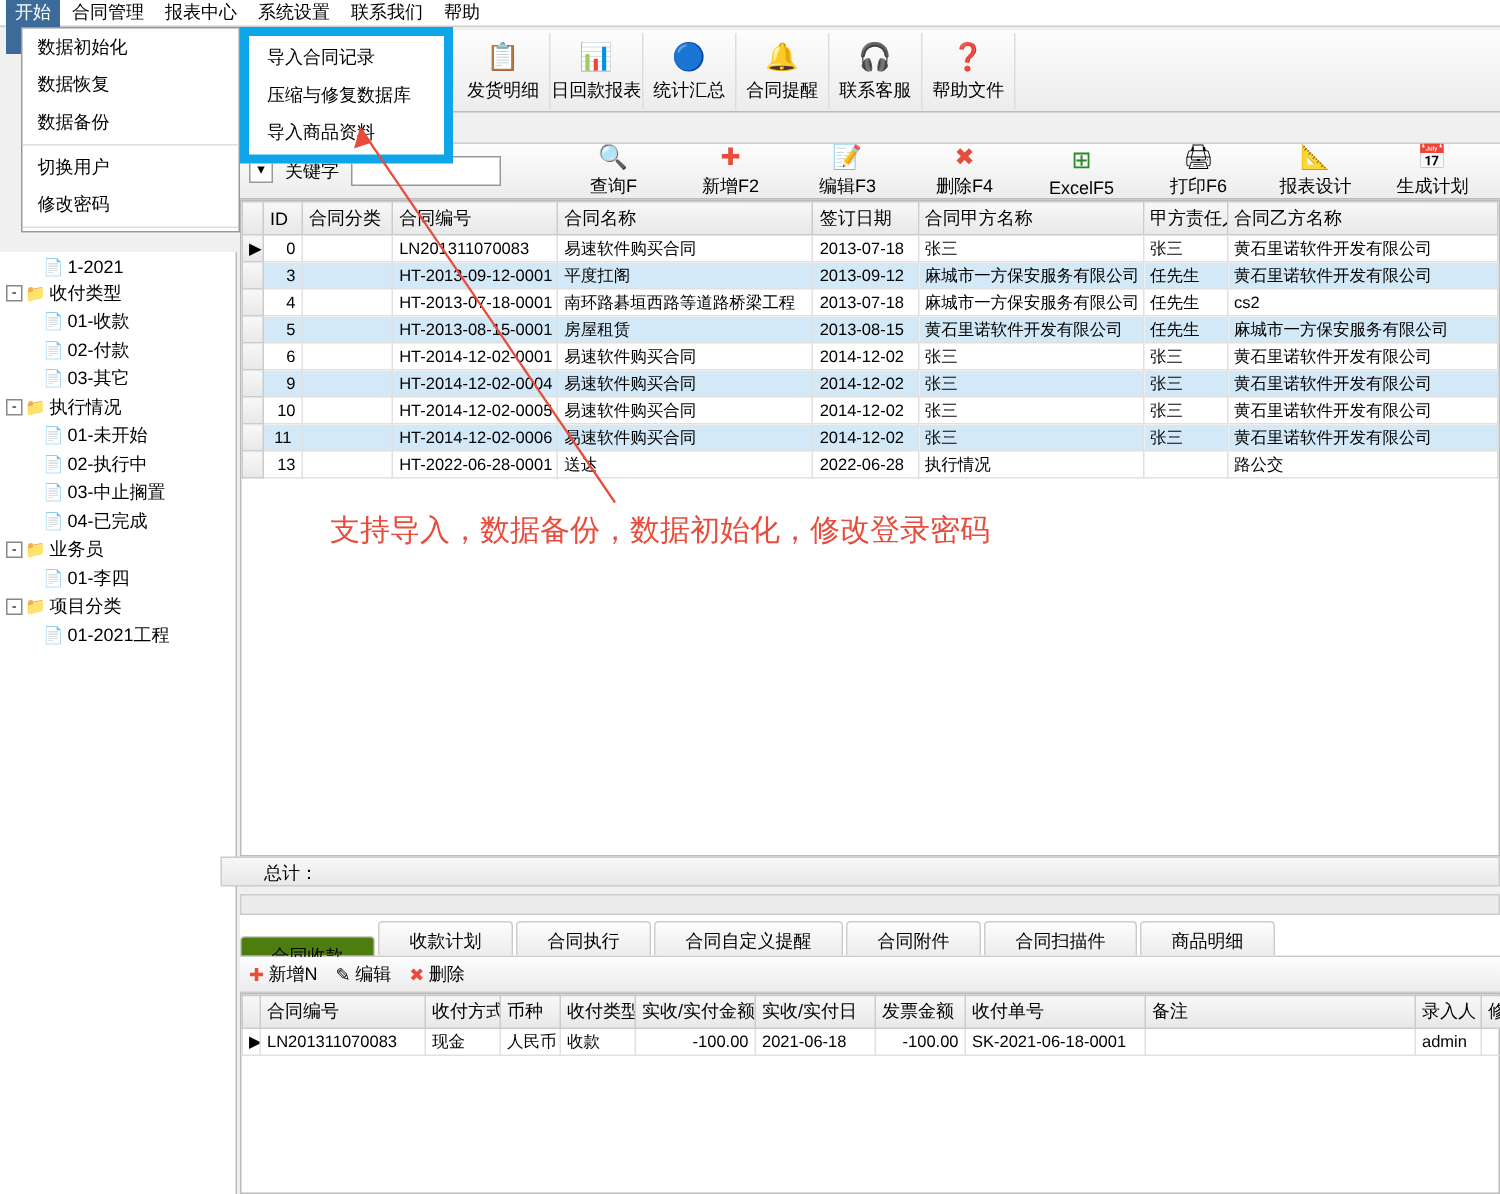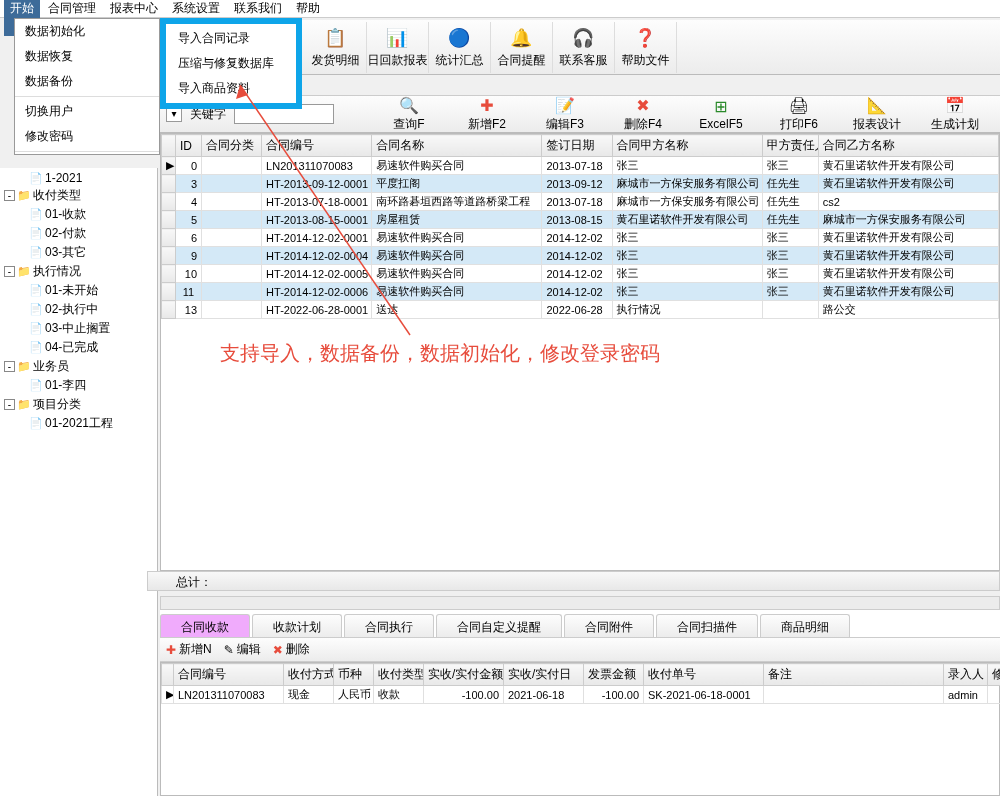--- a/index.html
+++ b/index.html
@@ -43,21 +43,21 @@
 .grid tbody tr.alt { background: #d4e9f7; }
 .grid .row-hdr { background: linear-gradient(#f8f8f8, #e8e8e8); width: 14px; border: 1px solid #ccc; }
 
 .annotation { position: absolute; left: 220px; top: 340px; color: #e74c3c; font-size: 20px; z-index: 30; font-family: SimSun, serif; }
 .arrow-svg { position: absolute; left: 230px; top: 85px; z-index: 25; pointer-events: none; }
 
 .total-row { position: absolute; left: 147px; top: 571px; right: 0; height: 20px; background: linear-gradient(#f8f8f8, #e8e8e8); border: 1px solid #ccc; padding: 2px 28px; font-size: 12px; }
 
 .tabs-lower { position: absolute; left: 160px; top: 610px; right: 0; height: 28px; display: flex; gap: 0; border-bottom: 1px solid #ccc; background: #fff; padding-top: 4px; }
 .tabs-lower .tab { padding: 4px 20px; border: 1px solid #ccc; border-bottom: none; background: linear-gradient(#fdfdfd, #ececec); margin-right: 2px; border-radius: 3px 3px 0 0; cursor: default; }
-.tabs-lower .tab.active { background: #f0abfc; }
+.tabs-lower .tab.active { background: #4d7c0f; margin-top: 10px; }
 
 .lower-tb { position: absolute; left: 160px; top: 638px; right: 0; height: 24px; background: linear-gradient(#fdfdfd, #ececec); border-bottom: 1px solid #ccc; display: flex; align-items: center; padding: 0 6px; gap: 12px; }
 .lower-tb .btn { display: flex; align-items: center; gap: 3px; cursor: default; }
 
 .lower-grid { position: absolute; left: 160px; top: 662px; right: 0; bottom: 0; background: #fff; border: 1px solid #bbb; }
 .lower-grid table { width: 100%; border-collapse: collapse; table-layout: fixed; }
 .lower-grid th { background: linear-gradient(#f8f8f8, #e8e8e8); border: 1px solid #ccc; padding: 2px 4px; text-align: left; font-weight: normal; height: 18px; white-space: nowrap; overflow: hidden; }
 .lower-grid td { border: 1px solid #e0e0e0; padding: 1px 4px; height: 16px; font-size: 11px; white-space: nowrap; overflow: hidden; }
 
 .scroll-gap { position: absolute; left: 160px; top: 596px; right: 0; height: 14px; background: #ececec; border: 1px solid #ccc; }

